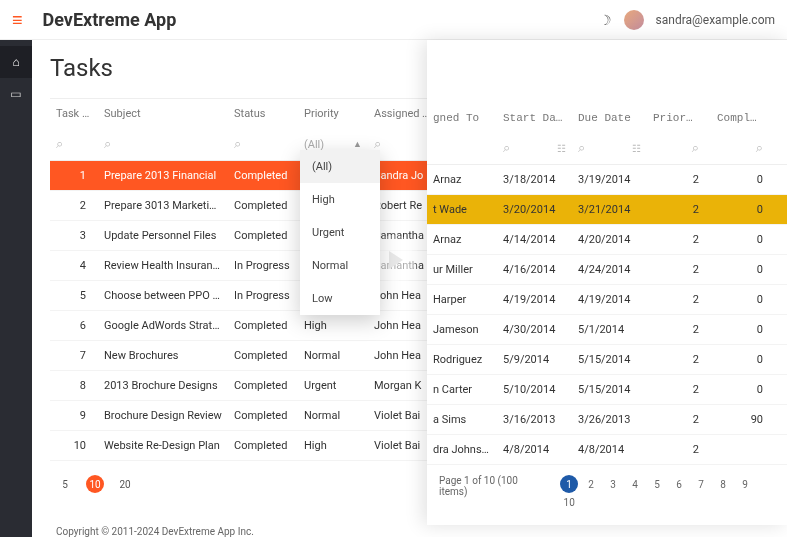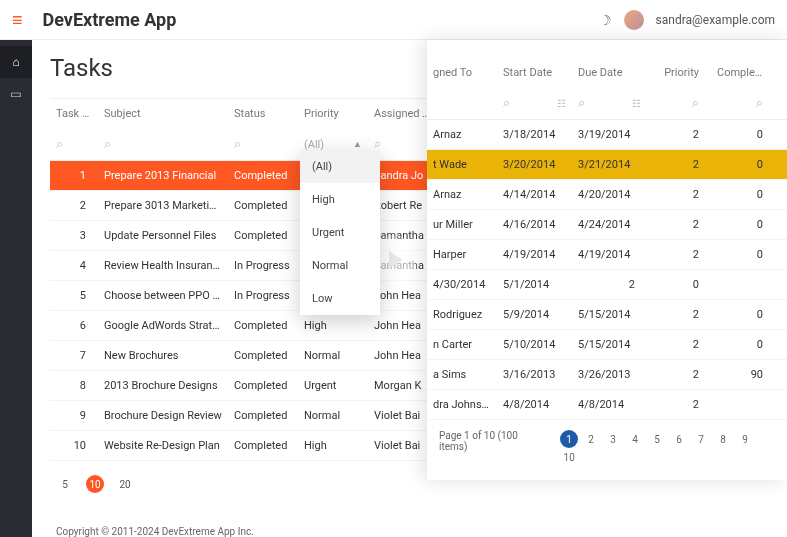--- a/index.html
+++ b/index.html
@@ -34,21 +34,21 @@
 .priority-flt .caret { font-size: 9px; color: #999; }
 .pager1 { display: flex; align-items: center; gap: 12px; padding: 14px 6px; font-size: 11px; color: #555; }
 .p1-sz { width: 18px; height: 18px; border-radius: 50%; display: flex; align-items: center; justify-content: center; font-size: 10px; }
 .p1-sz.active { background: #ff5722; color: #fff; }
 .footer { font-size: 10px; color: #666; padding: 18px 6px; border-top: 0; }
 .footer p { line-height: 1.4; }
 
 .overlay { position: absolute; top: 40px; right: 0; width: 360px; background: #fff; box-shadow: -4px 0 18px rgba(0,0,0,.12); padding: 0; z-index: 10; }
 .ov-hdr, .ov-flt, .ov-row { display: grid; grid-template-columns: 70px 75px 75px 64px 64px; align-items: center; }
 .ov-hdr > div, .ov-flt > div, .ov-row > div { padding: 8px 6px; white-space: nowrap; overflow: hidden; text-overflow: ellipsis; font-size: 11px; }
-.ov-hdr { margin-top: 18px; }
+.ov-hdr { margin-top: 64px; font-family: Liberation Mono, monospace; }
 .ov-hdr > div { color: #777; font-weight: 400; }
 .ov-flt > div { color: #bbb; }
 .ov-flt { border-bottom: 1px solid #eee; }
 .ov-row { border-bottom: 1px solid #f3f3f3; }
 .ov-row.hl { background: #eab308; }
 .ov-num { text-align: right; padding-right: 12px !important; }
 .cal-ico::before { content: "☷"; font-size: 10px; color: #bbb; }
 .ov-pager { display: flex; align-items: flex-start; justify-content: flex-end; gap: 8px; padding: 10px 12px 14px; font-size: 10px; color: #666; }
 .ov-pg { width: 18px; height: 18px; border-radius: 50%; display: flex; align-items: center; justify-content: center; cursor: pointer; font-size: 10px; }
 .ov-pg.active { background: #1e5aa8; color: #fff; }
@@ -247,20 +247,21 @@
         <div class="ov-num">0</div>
       </div>
       <div class="ov-row">
         <div>Harper</div>
         <div>4/19/2014</div>
         <div>4/19/2014</div>
         <div class="ov-num">2</div>
         <div class="ov-num">0</div>
       </div>
       <div class="ov-row">
+        <div>Jameson</div>
         <div>4/30/2014</div>
         <div>5/1/2014</div>
         <div class="ov-num">2</div>
         <div class="ov-num">0</div>
       </div>
       <div class="ov-row">
         <div>Rodriguez</div>
         <div>5/9/2014</div>
         <div>5/15/2014</div>
         <div class="ov-num">2</div>

